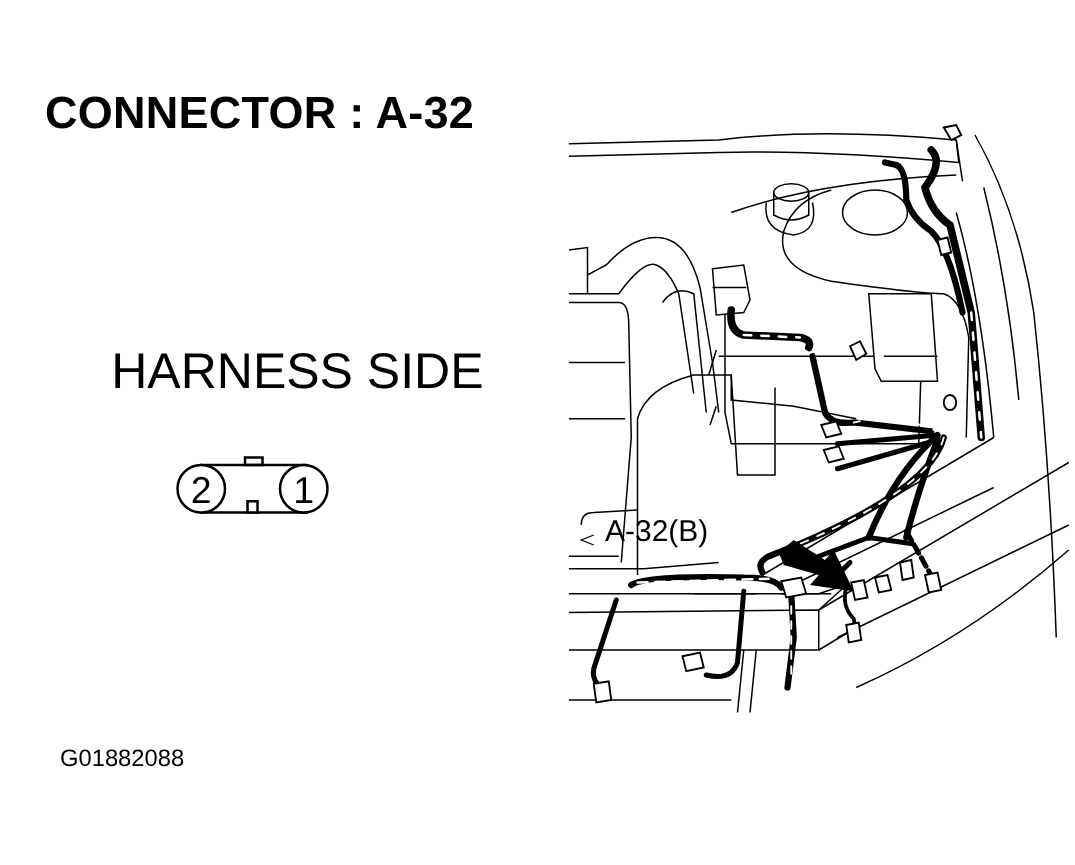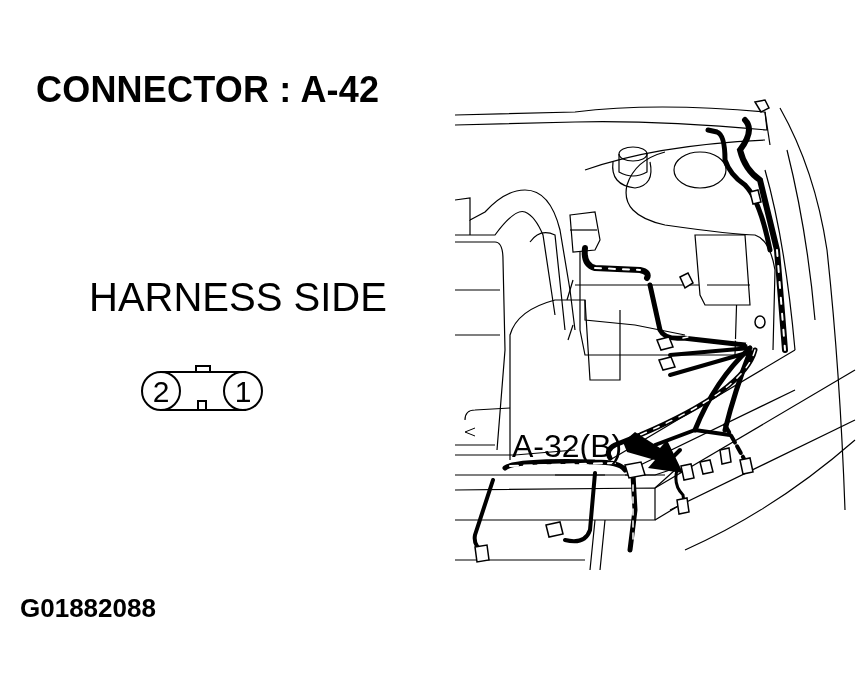--- a/index.html
+++ b/index.html
@@ -1,28 +1,28 @@
 <!DOCTYPE html>
 <html><head>
 <meta charset="utf-8">
 <style>
   html, body { margin:0; padding:0; background:#ffffff; }
   body { width:860px; height:692px; position:relative; overflow:hidden; font-family:"Liberation Sans", sans-serif; color:#000; }
   .title { position:absolute; left:36px; top:68px; font-size:36px; font-weight:bold; letter-spacing:0.2px; white-space:nowrap; line-height:44px; }
   .harness { position:absolute; left:89px; top:279px; font-size:40px; white-space:nowrap; line-height:36px; }
-  .code { position:absolute; left:20px; top:596px; font-size:26px; font-weight:bold; white-space:nowrap; line-height:24px; }
+  .code { position:absolute; left:48px; top:596px; font-size:19px; font-weight:normal; white-space:nowrap; line-height:24px; }
   .connector { position:absolute; left:138px; top:360px; width:130px; height:56px; }
   .engine { position:absolute; left:455px; top:90px; width:405px; height:500px; }
-  .callout { position:absolute; left:512px; top:405px; font-size:32px; white-space:nowrap; line-height:42px; background:transparent;margin-top:20px; }
+  .callout { position:absolute; left:484px; top:405px; font-size:24px; white-space:nowrap; line-height:42px; background:transparent; }
   svg text { font-family:"Liberation Sans", sans-serif; }
 </style>
 </head>
 <body>
 
-<div class="title">CONNECTOR : A-42</div>
+<div class="title">CONNECTOR : A-32</div>
 
 <div class="harness">HARNESS SIDE</div>
 
 <svg class="connector" viewBox="0 0 130 56" xmlns="http://www.w3.org/2000/svg">
   <g fill="none" stroke="#000" stroke-width="2">
 
     <rect x="58" y="6" width="14" height="6" fill="#fff"></rect>
 
     <line x1="22" y1="12" x2="108" y2="12"></line>
     <line x1="22" y1="50" x2="108" y2="50"></line>

